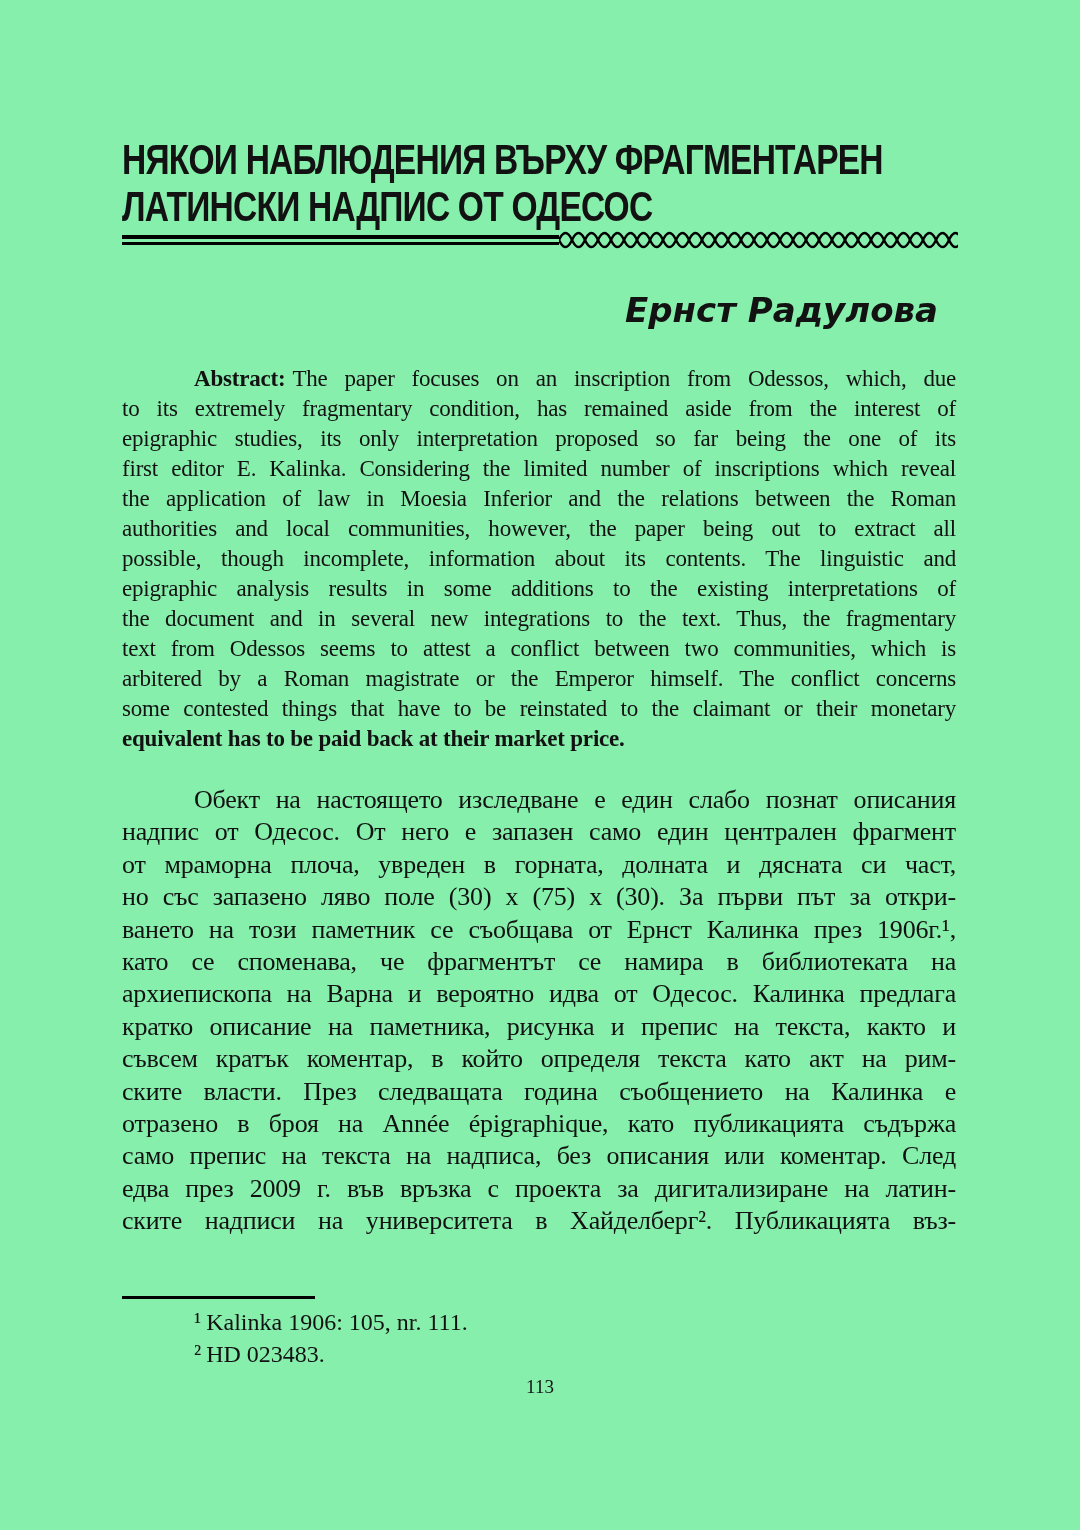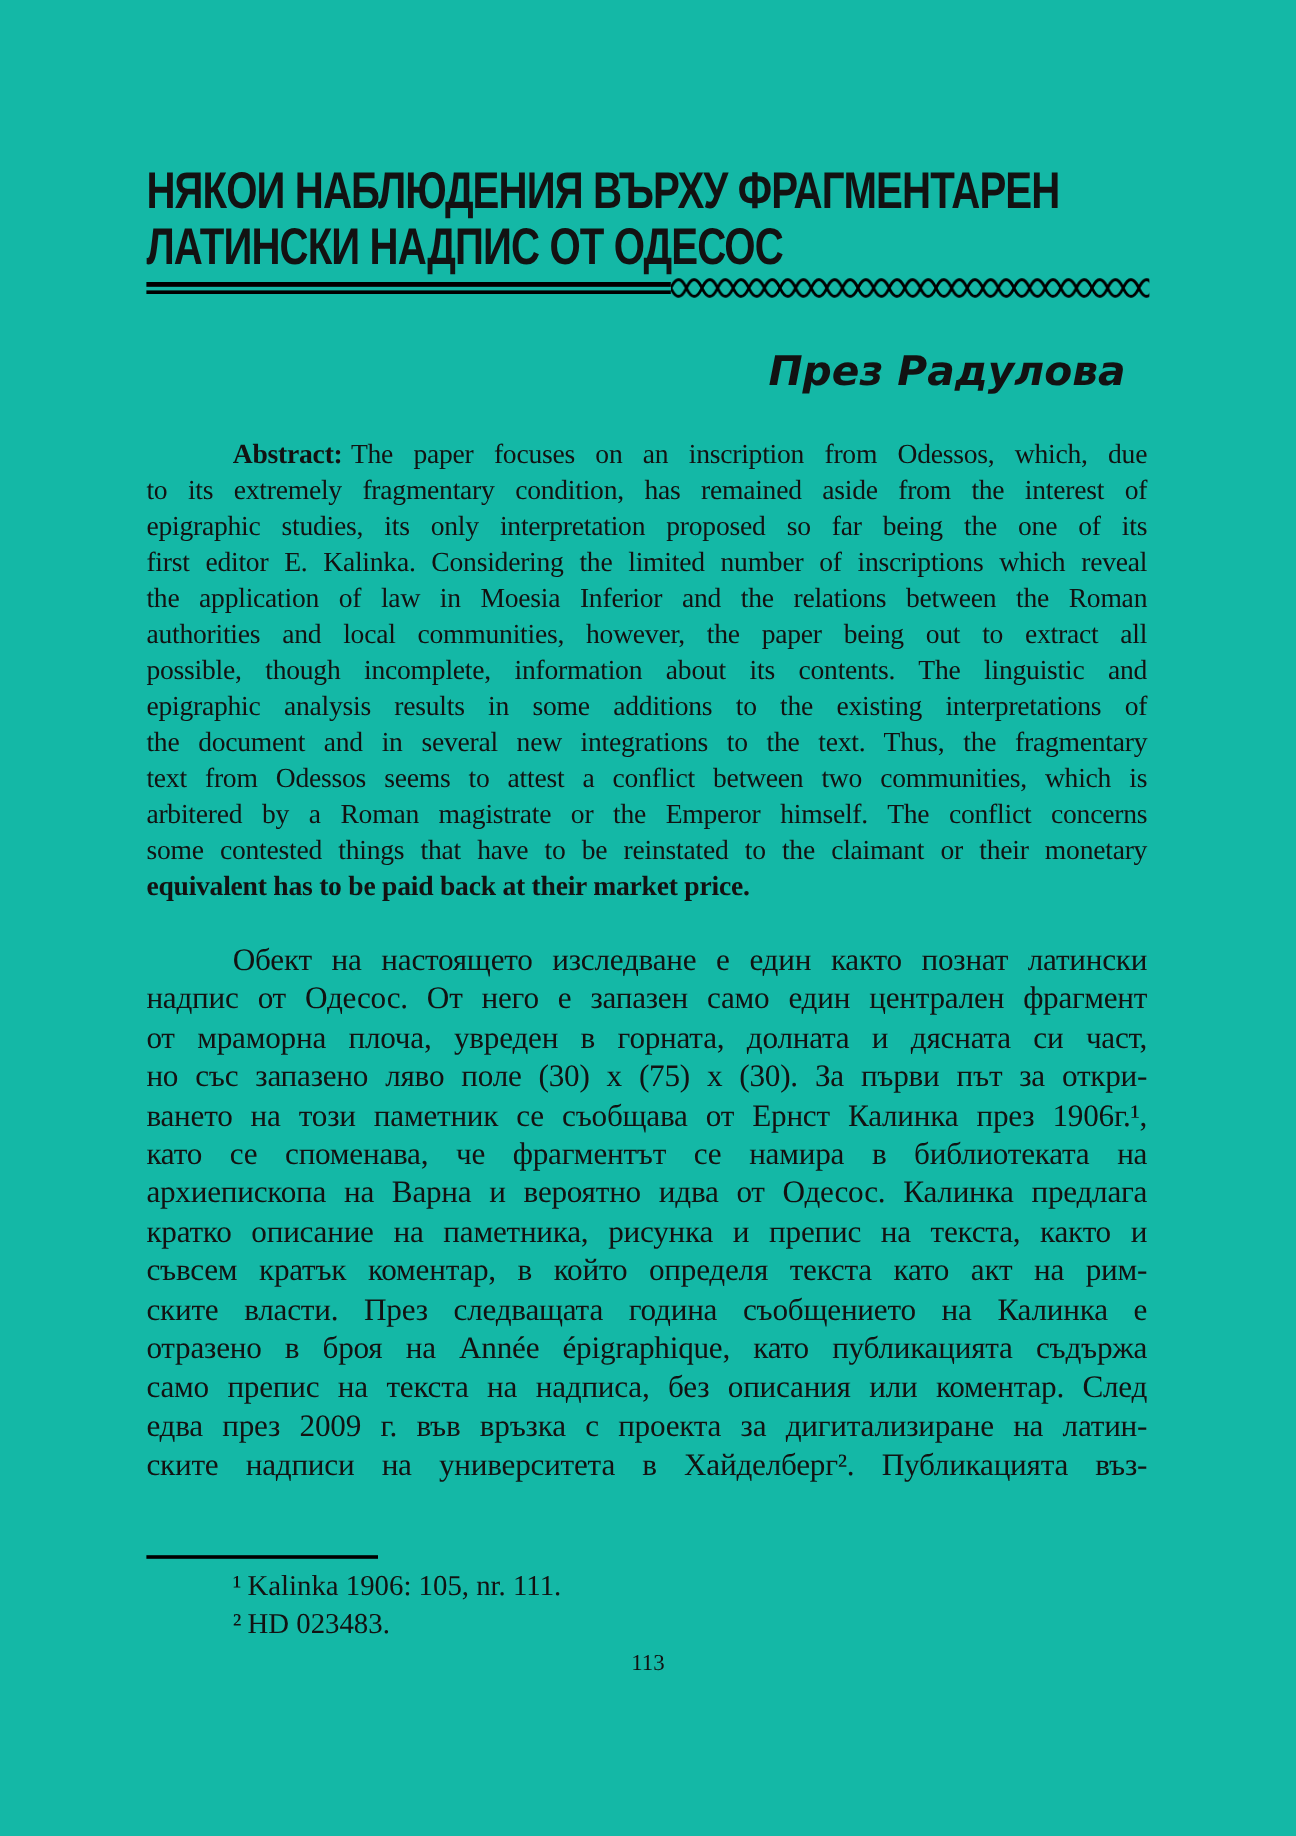--- a/index.html
+++ b/index.html
@@ -1,21 +1,21 @@
 <!DOCTYPE html>
 <html><head>
 <meta charset="utf-8">
 <style>
   html,body { margin:0; padding:0; background:#e8e8e8; }
   .page {
     position: relative;
     width: 1080px;
     height: 1530px;
     margin: 0 auto;
-    background: #14b8a6;
+    background: #86efac;
     color: #121212;
     font-family: "Liberation Serif", serif;
     overflow: hidden;
   }
   .title-block { position:absolute; top:136px; left:122px; width:860px; }
   .title-line {
     font-family: "Liberation Sans", sans-serif;
     font-weight: bold;
     font-size: 43px;
     line-height: 47px;
@@ -78,42 +78,42 @@
       <defs>
         <pattern id="braidPat" x="0" y="0" width="26" height="18" patternUnits="userSpaceOnUse">
           <path d="M0 9 Q 6.5 -5, 13 9 T 26 9" fill="none" stroke="#000" stroke-width="2.4"></path>
           <path d="M0 9 Q 6.5 23, 13 9 T 26 9" fill="none" stroke="#000" stroke-width="2.4"></path>
         </pattern>
       </defs>
       <rect x="0" y="0" width="399" height="18" fill="url(#braidPat)"></rect>
     </svg>
   </div>
 
-  <div class="author-line">През Радулова</div>
+  <div class="author-line">Ернст Радулова</div>
 
   <div class="para abstract-para">
     <div class="jline indent"><span class="abstract-label">Abstract:</span><span>The paper focuses on an inscription from Odessos, which, due</span></div>
     <div>
         <div class="jline">to its extremely fragmentary condition, has remained aside from the interest of</div>
         <div class="jline">epigraphic studies, its only interpretation proposed so far being the one of its</div>
         <div class="jline">first editor E. Kalinka. Considering the limited number of inscriptions which reveal</div>
         <div class="jline">the application of law in Moesia Inferior and the relations between the Roman</div>
         <div class="jline">authorities and local communities, however, the paper being out to extract all</div>
         <div class="jline">possible, though incomplete, information about its contents. The linguistic and</div>
         <div class="jline">epigraphic analysis results in some additions to the existing interpretations of</div>
         <div class="jline">the document and in several new integrations to the text. Thus, the fragmentary</div>
         <div class="jline">text from Odessos seems to attest a conflict between two communities, which is</div>
         <div class="jline">arbitered by a Roman magistrate or the Emperor himself. The conflict concerns</div>
         <div class="jline">some contested things that have to be reinstated to the claimant or their monetary</div>
       </div>
     <div class="left-line">equivalent has to be paid back at their market price.</div>
   </div>
 
   <div class="para body-para">
-      <div class="jline indent">Обект на настоящето изследване е един както познат латински</div>
+      <div class="jline indent">Обект на настоящето изследване е един слабо познат описания</div>
       <div class="jline">надпис от Одесос. От него е запазен само един централен фрагмент</div>
       <div class="jline">от мраморна плоча, увреден в горната, долната и дясната си част,</div>
       <div class="jline">но със запазено ляво поле (30) x (75) x (30). За първи път за откри-</div>
       <div class="jline">ването на този паметник се съобщава от Ернст Калинка през 1906г.¹,</div>
       <div class="jline">като се споменава, че фрагментът се намира в библиотеката на</div>
       <div class="jline">архиепископа на Варна и вероятно идва от Одесос. Калинка предлага</div>
       <div class="jline">кратко описание на паметника, рисунка и препис на текста, както и</div>
       <div class="jline">съвсем кратък коментар, в който определя текста като акт на рим-</div>
       <div class="jline">ските власти. През следващата година съобщението на Калинка е</div>
       <div class="jline">отразено в броя на Année épigraphique, като публикацията съдържа</div>

